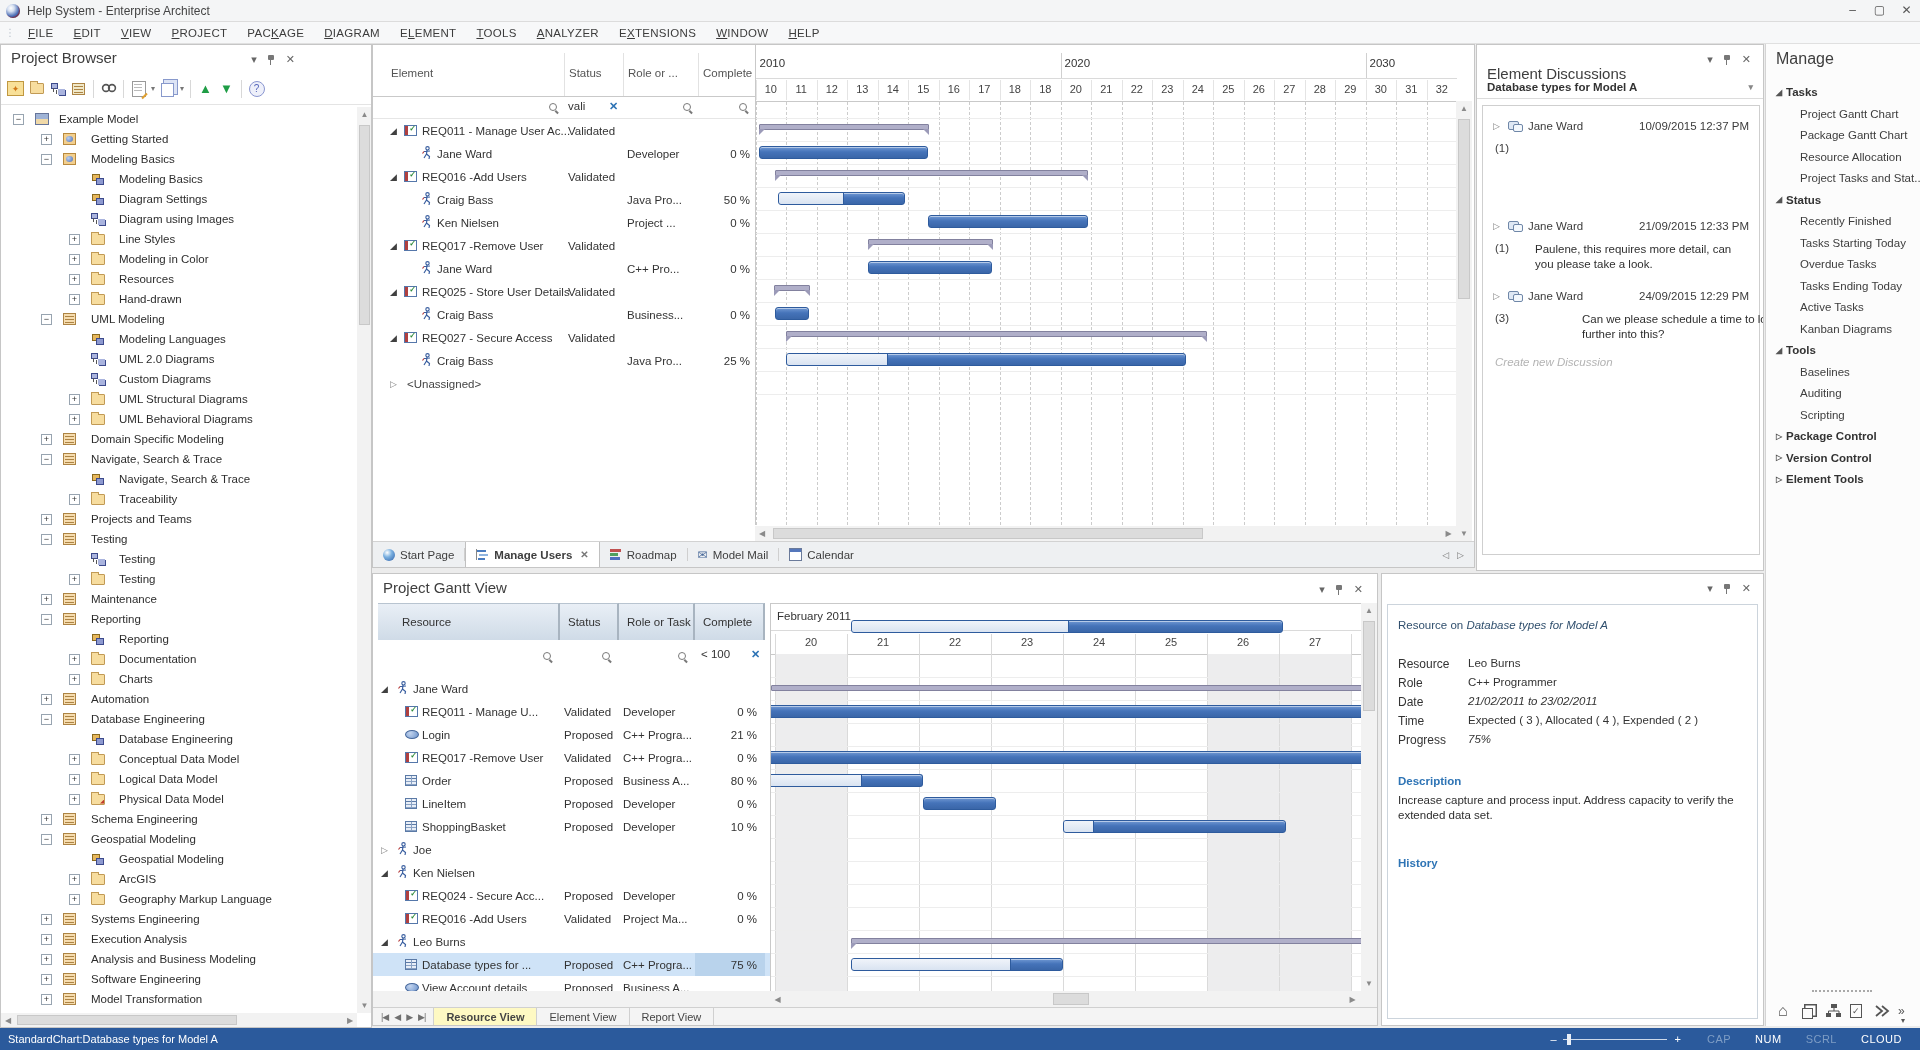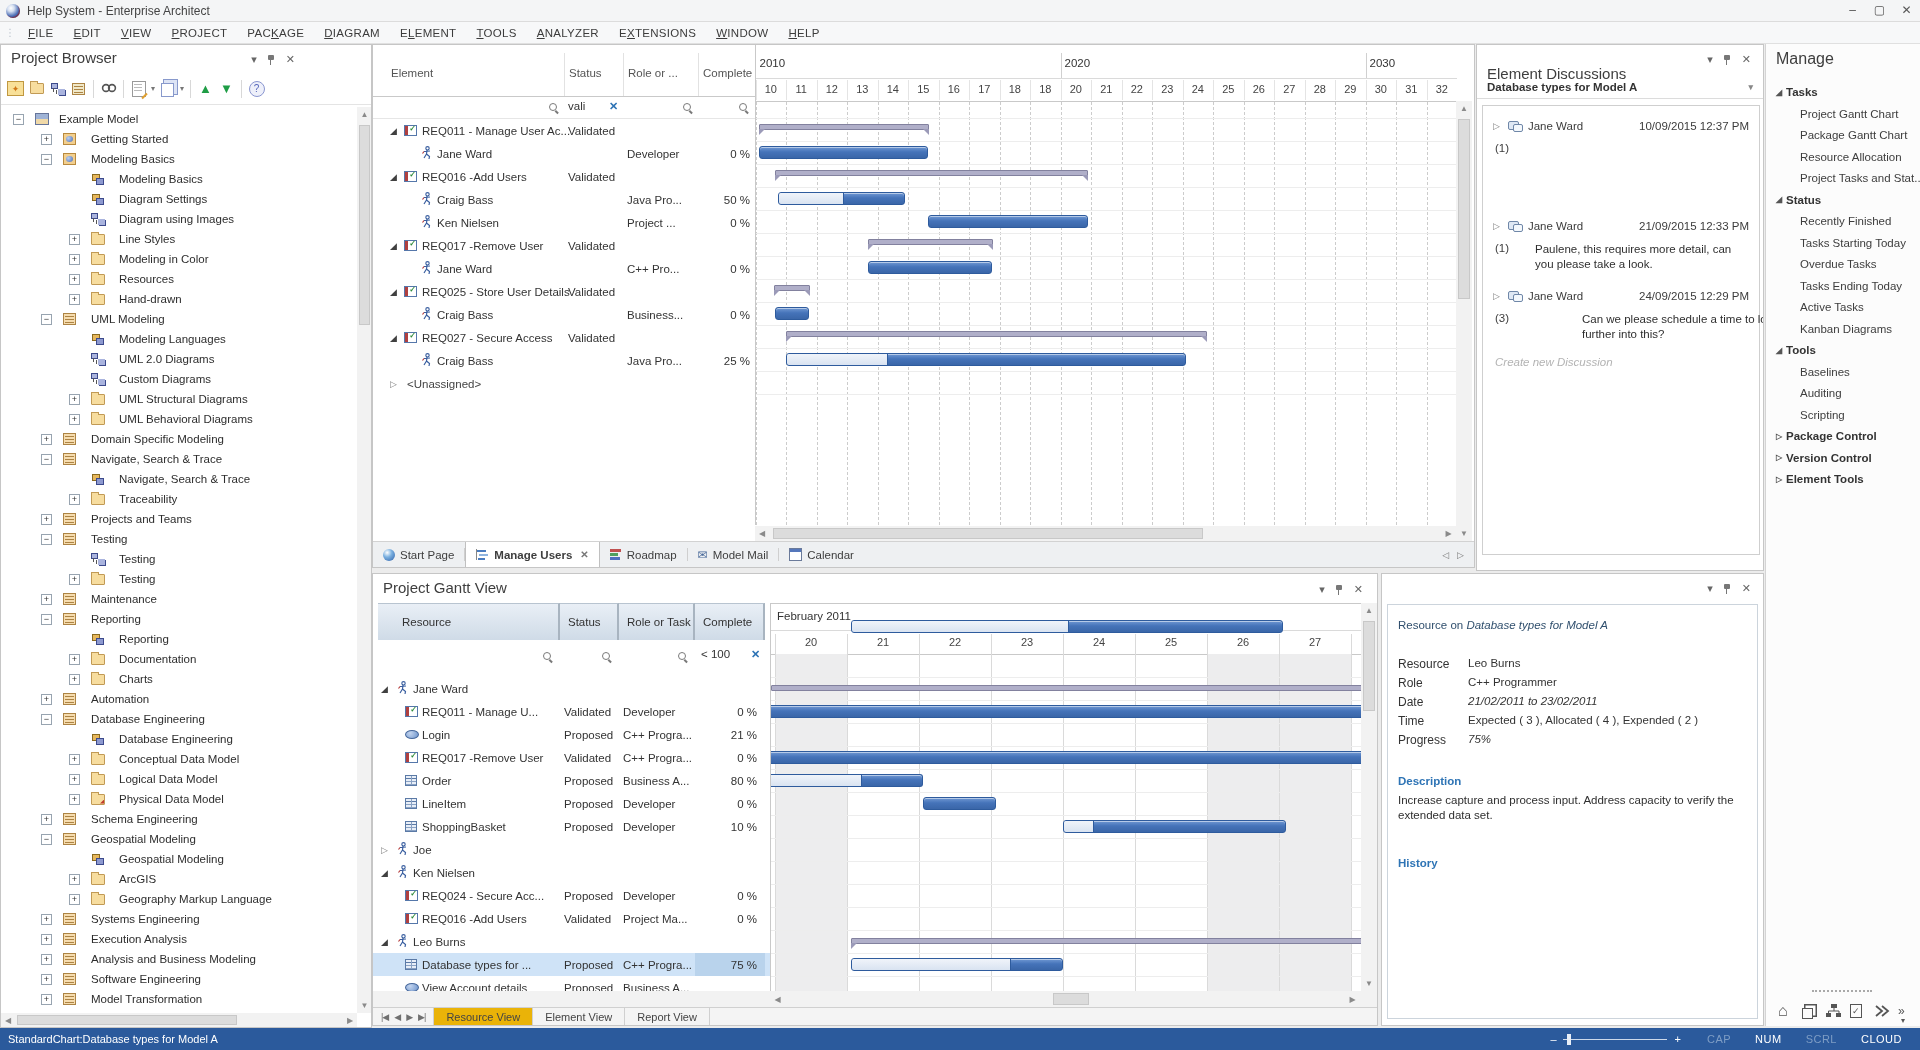--- a/index.html
+++ b/index.html
@@ -61,21 +61,21 @@
   .notch.l{left:-1px;border-right:6px solid transparent}
   .notch.r{right:-1px;border-left:6px solid transparent}
   
   #toptabs{position:absolute;left:0;bottom:0;width:1101px;height:26px;background:#eef0f2;border-top:1px solid #d2d2d2;display:flex;align-items:stretch;box-sizing:border-box}
   .vtab{display:flex;align-items:center;padding:0 10px;font-size:11.5px;color:#3e3e3e;gap:5px}
   .vtab.active{background:#fff;border-left:1px solid #c0c0c0;border-right:1px solid #c0c0c0;font-weight:bold}
   .vtab .tclose{color:#777;font-size:10px;margin-left:3px}
   .tabsep{width:1px;background:#cfcfcf;margin:6px 0}
   .btabs{position:absolute;left:0;bottom:0;width:100%;height:18px;background:#f4f4f4;border-top:1px solid #d0d0d0;display:flex;align-items:stretch;font-size:11px;box-sizing:border-box}
   .btab{padding:0 12px;display:flex;align-items:center;color:#444;border-right:1px solid #d0d0d0;transform:skewX(0)}
-  .btab.active{background:#eab308;font-weight:normal}
+  .btab.active{background:#fef9c3;font-weight:bold}
   .navbtns{display:flex;align-items:center;color:#707070;font-size:9px;gap:6px;padding:0 8px;border-right:1px solid #d0d0d0}
   
   #disc{left:1476px;top:44px;width:288px;height:527px}
   #disc .selrow{position:absolute;left:0;top:30px;width:286px;height:24px;border-bottom:1px solid #dcdcdc;font-size:11.5px;font-weight:bold;color:#333;display:flex;align-items:center;padding:0 10px;box-sizing:border-box}
   #disc .listbox{position:absolute;left:5px;top:60px;width:276px;height:448px;border:1px solid #cfcfcf}
   .dhead{position:absolute;display:flex;align-items:center;font-size:11.5px;color:#3c3c3c;width:256px}
   .dhead .nm{margin-left:6px}
   .dhead .dt{margin-left:auto;color:#3c3c3c}
   .dcount{position:absolute;font-size:11.5px;color:#3c3c3c}
   .dbody{position:absolute;font-size:11.5px;color:#2f2f2f;width:212px;line-height:15px}

